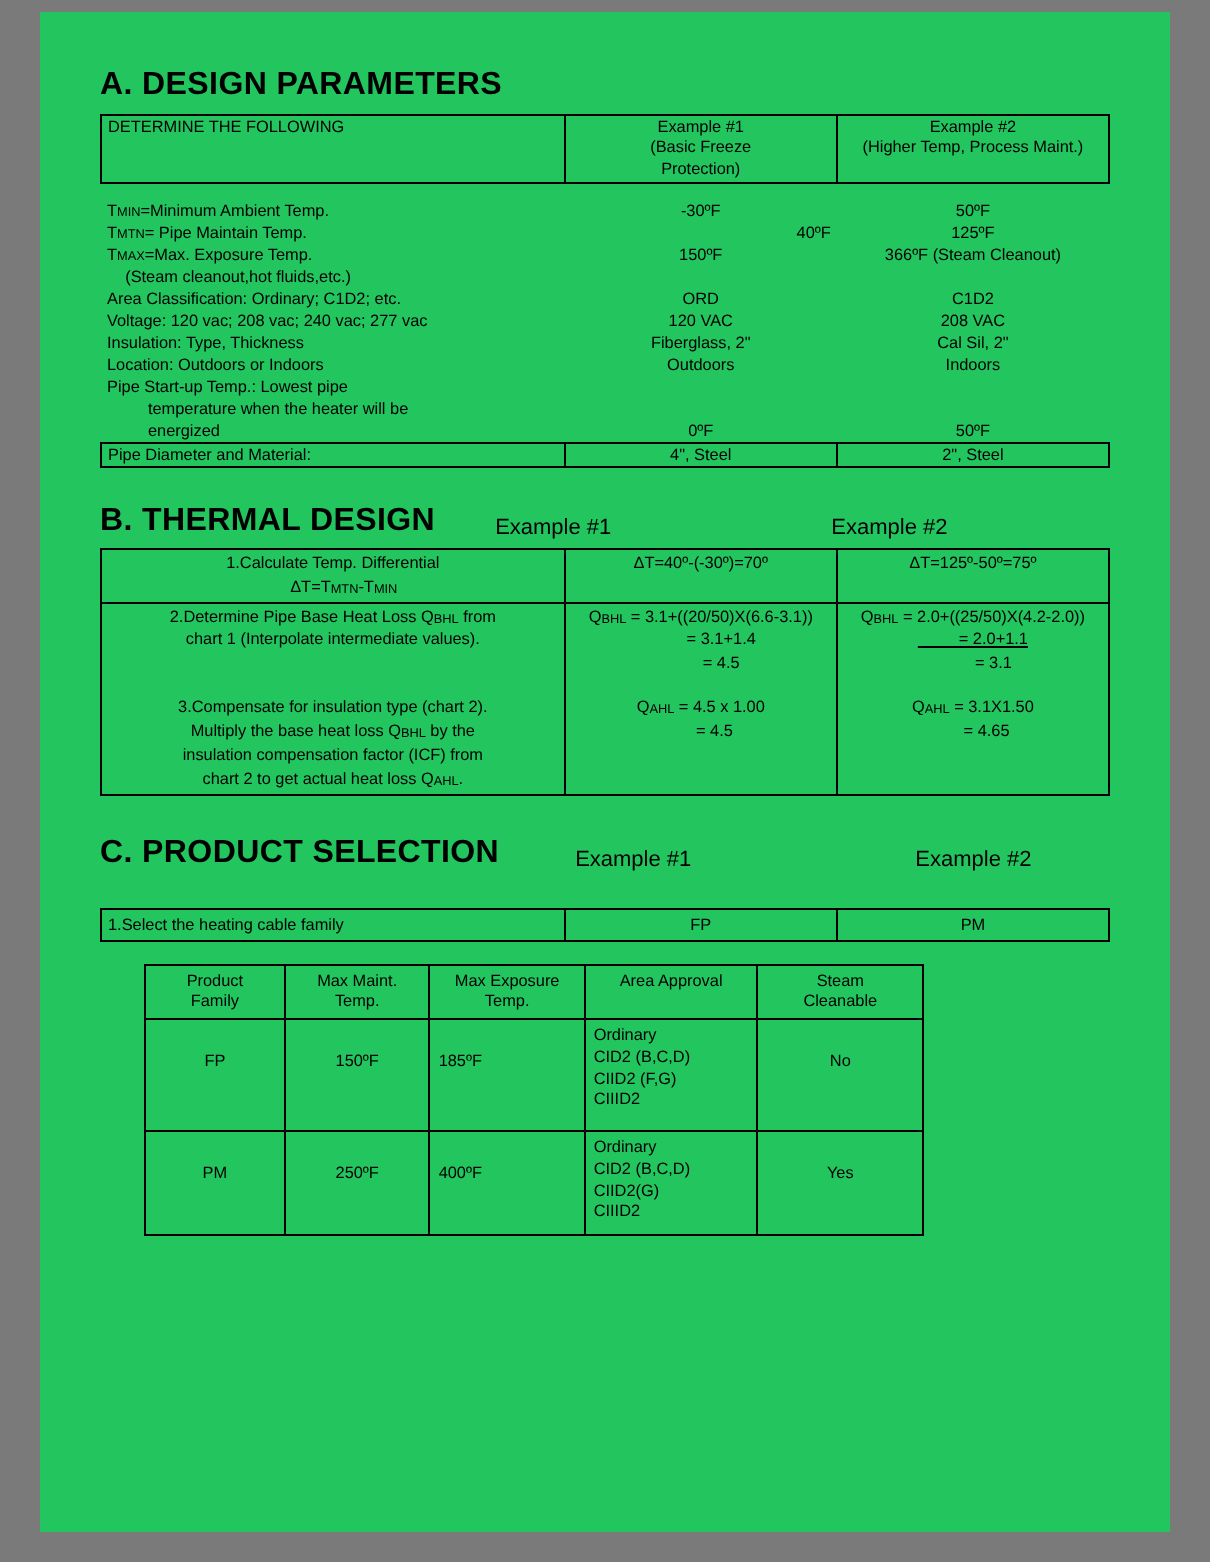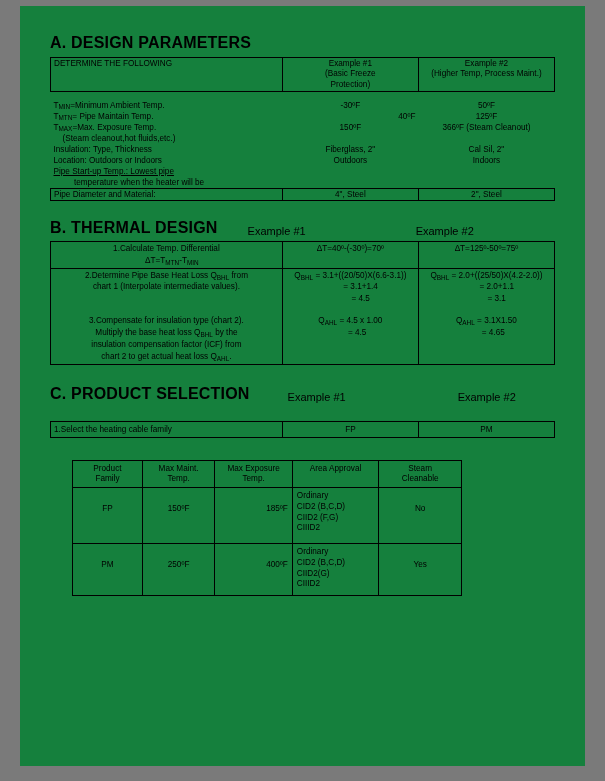--- a/index.html
+++ b/index.html
@@ -10,21 +10,21 @@
   body {
     width: 605px;
     height: 781px;
     font-family: "Liberation Sans", sans-serif;
   }
   .page {
     position: relative;
     width: 565px;
     height: 760px;
     margin: 6px auto 0 auto;
-    background: #15803d;
+    background: #22c55e;
     box-sizing: border-box;
     padding: 22px 30px 0 30px;
     overflow: hidden;
   }
   .section-head {
     font-size: 16px;
     font-weight: bold;
     letter-spacing: 0.2px;
     color: #000;
     margin: 0;
@@ -81,39 +81,39 @@
   .b-cell { line-height: 1.45; padding: 2px 3px 4px 3px; }
 
   
   .secC { margin-top: 20px; }
   .c-head-row { display: flex; align-items: flex-end; }
   .c-head-row .ex1 { margin-left: 38px; font-size: 11px; }
   .c-head-row .ex2 { margin-left: 112px; font-size: 11px; }
   .c-table { margin-top: 18px; }
 
   
-  .prod-wrap { margin-top: 22px; padding-left: 22px; }
+  .prod-wrap { margin-top: 11px; padding-left: 22px; }
   table.prod {
     border-collapse: collapse;
     font-size: 8.2px;
     color: #000;
     width: 390px;
   }
   table.prod td {
     border: 1px solid #000;
     padding: 3px 4px;
     vertical-align: top;
   }
   table.prod td.h {
     text-align: center;
     line-height: 1.25;
   }
   .prod-fam { width: 70px; text-align: center; }
   .prod-mmt { width: 75px; text-align: center; }
-  .prod-met { width: 78px; text-align: right; }
+  .prod-met { width: 78px; text-align: left; }
   .prod-aa  { width: 90px; }
   .prod-sc  { width: 84px; text-align: center; }
   .pad-tall { height: 56px; }
   .pad-tall2 { height: 52px; }
   .aa-list { line-height: 1.3; }
 </style>
 </head>
 <body>
 
 <div class="page">
@@ -167,46 +167,61 @@
         <td class="nb ctr" style="border-left:1px solid #000;border-right:1px solid #000;">150ºF</td>
         <td class="nb ctr" style="border-right:1px solid #000;">366ºF (Steam Cleanout)</td>
       </tr>
 
       <tr>
         <td class="nb" style="border-left:1px solid #000;border-right:1px solid #000;white-space:pre;">    (Steam cleanout,hot fluids,etc.)</td>
         <td class="nb ctr" style="border-left:1px solid #000;border-right:1px solid #000;"></td>
         <td class="nb ctr" style="border-right:1px solid #000;"></td>
       </tr>
 
-
+      <tr>
+        <td class="nb" style="border-left:1px solid #000;border-right:1px solid #000;">Area Classification: Ordinary; C1D2; etc.</td>
+        <td class="nb ctr" style="border-left:1px solid #000;border-right:1px solid #000;">ORD</td>
+        <td class="nb ctr" style="border-right:1px solid #000;">C1D2</td>
+      </tr>
+
+      <tr>
+        <td class="nb" style="border-left:1px solid #000;border-right:1px solid #000;">Voltage:  120 vac; 208 vac; 240 vac; 277 vac</td>
+        <td class="nb ctr" style="border-left:1px solid #000;border-right:1px solid #000;">120 VAC</td>
+        <td class="nb ctr" style="border-right:1px solid #000;">208 VAC</td>
+      </tr>
 
       <tr>
         <td class="nb" style="border-left:1px solid #000;border-right:1px solid #000;">Insulation:  Type, Thickness</td>
         <td class="nb ctr" style="border-left:1px solid #000;border-right:1px solid #000;">Fiberglass, 2"</td>
         <td class="nb ctr" style="border-right:1px solid #000;">Cal Sil, 2"</td>
       </tr>
 
       <tr>
         <td class="nb" style="border-left:1px solid #000;border-right:1px solid #000;">Location:  Outdoors or Indoors</td>
         <td class="nb ctr" style="border-left:1px solid #000;border-right:1px solid #000;">Outdoors</td>
         <td class="nb ctr" style="border-right:1px solid #000;">Indoors</td>
       </tr>
 
       <tr>
-        <td class="nb" style="border-left:1px solid #000;border-right:1px solid #000;text-decoration:underline;">Pipe Start-up Temp.: Lowest pipe</td>
+        <td class="nb" style="border-left:1px solid #000;border-right:1px solid #000;">Pipe Start-up Temp.: Lowest pipe</td>
         <td class="nb ctr" style="border-left:1px solid #000;border-right:1px solid #000;"></td>
         <td class="nb ctr" style="border-right:1px solid #000;"></td>
       </tr>
 
       <tr>
         <td class="nb" style="border-left:1px solid #000;border-right:1px solid #000;white-space:pre;">         temperature when the heater will be</td>
         <td class="nb ctr" style="border-left:1px solid #000;border-right:1px solid #000;"></td>
         <td class="nb ctr" style="border-right:1px solid #000;"></td>
       </tr>
 
+      <tr>
+        <td class="nb" style="border-left:1px solid #000;border-right:1px solid #000;white-space:pre;">         energized</td>
+        <td class="nb ctr" style="border-left:1px solid #000;border-right:1px solid #000;">0ºF</td>
+        <td class="nb ctr" style="border-right:1px solid #000;">50ºF</td>
+      </tr>
 
       <tr class="line-top">
         <td>Pipe Diameter and Material:</td>
         <td class="ctr">4", Steel</td>
         <td class="ctr">2", Steel</td>
       </tr>
     </tbody>
       </table>
   </div>
 
@@ -233,21 +248,21 @@
           <div><span>2.Determine Pipe Base Heat Loss Q</span><span class="sub">BHL</span><span> from</span></div>
           <div>chart 1 (Interpolate intermediate values).</div>
         </td>
         <td class="b-mid b-cell" style="border-bottom:none;">
           <div><span>Q</span><span class="sub">BHL</span><span>  = 3.1+((20/50)X(6.6-3.1))</span></div>
           <div style="white-space:pre;">         = 3.1+1.4</div>
           <div style="white-space:pre;">         = 4.5</div>
         </td>
         <td class="b-right b-cell" style="border-bottom:none;">
           <div><span>Q</span><span class="sub">BHL</span><span>  = 2.0+((25/50)X(4.2-2.0))</span></div>
-          <div style="white-space:pre;">         = 2.0+1.1</div>
+          <div style="white-space:pre;text-decoration:underline;">         = 2.0+1.1</div>
           <div style="white-space:pre;">         = 3.1</div>
         </td>
       </tr>
 
       <tr>
         <td class="b-left b-cell" style="border-top:none;">
           <div style="height:8px;"></div>
           <div>3.Compensate for insulation type (chart 2).</div>
           <div><span>Multiply the base heat loss Q</span><span class="sub">BHL</span><span> by the</span></div>
           <div>insulation compensation factor (ICF) from</div>

